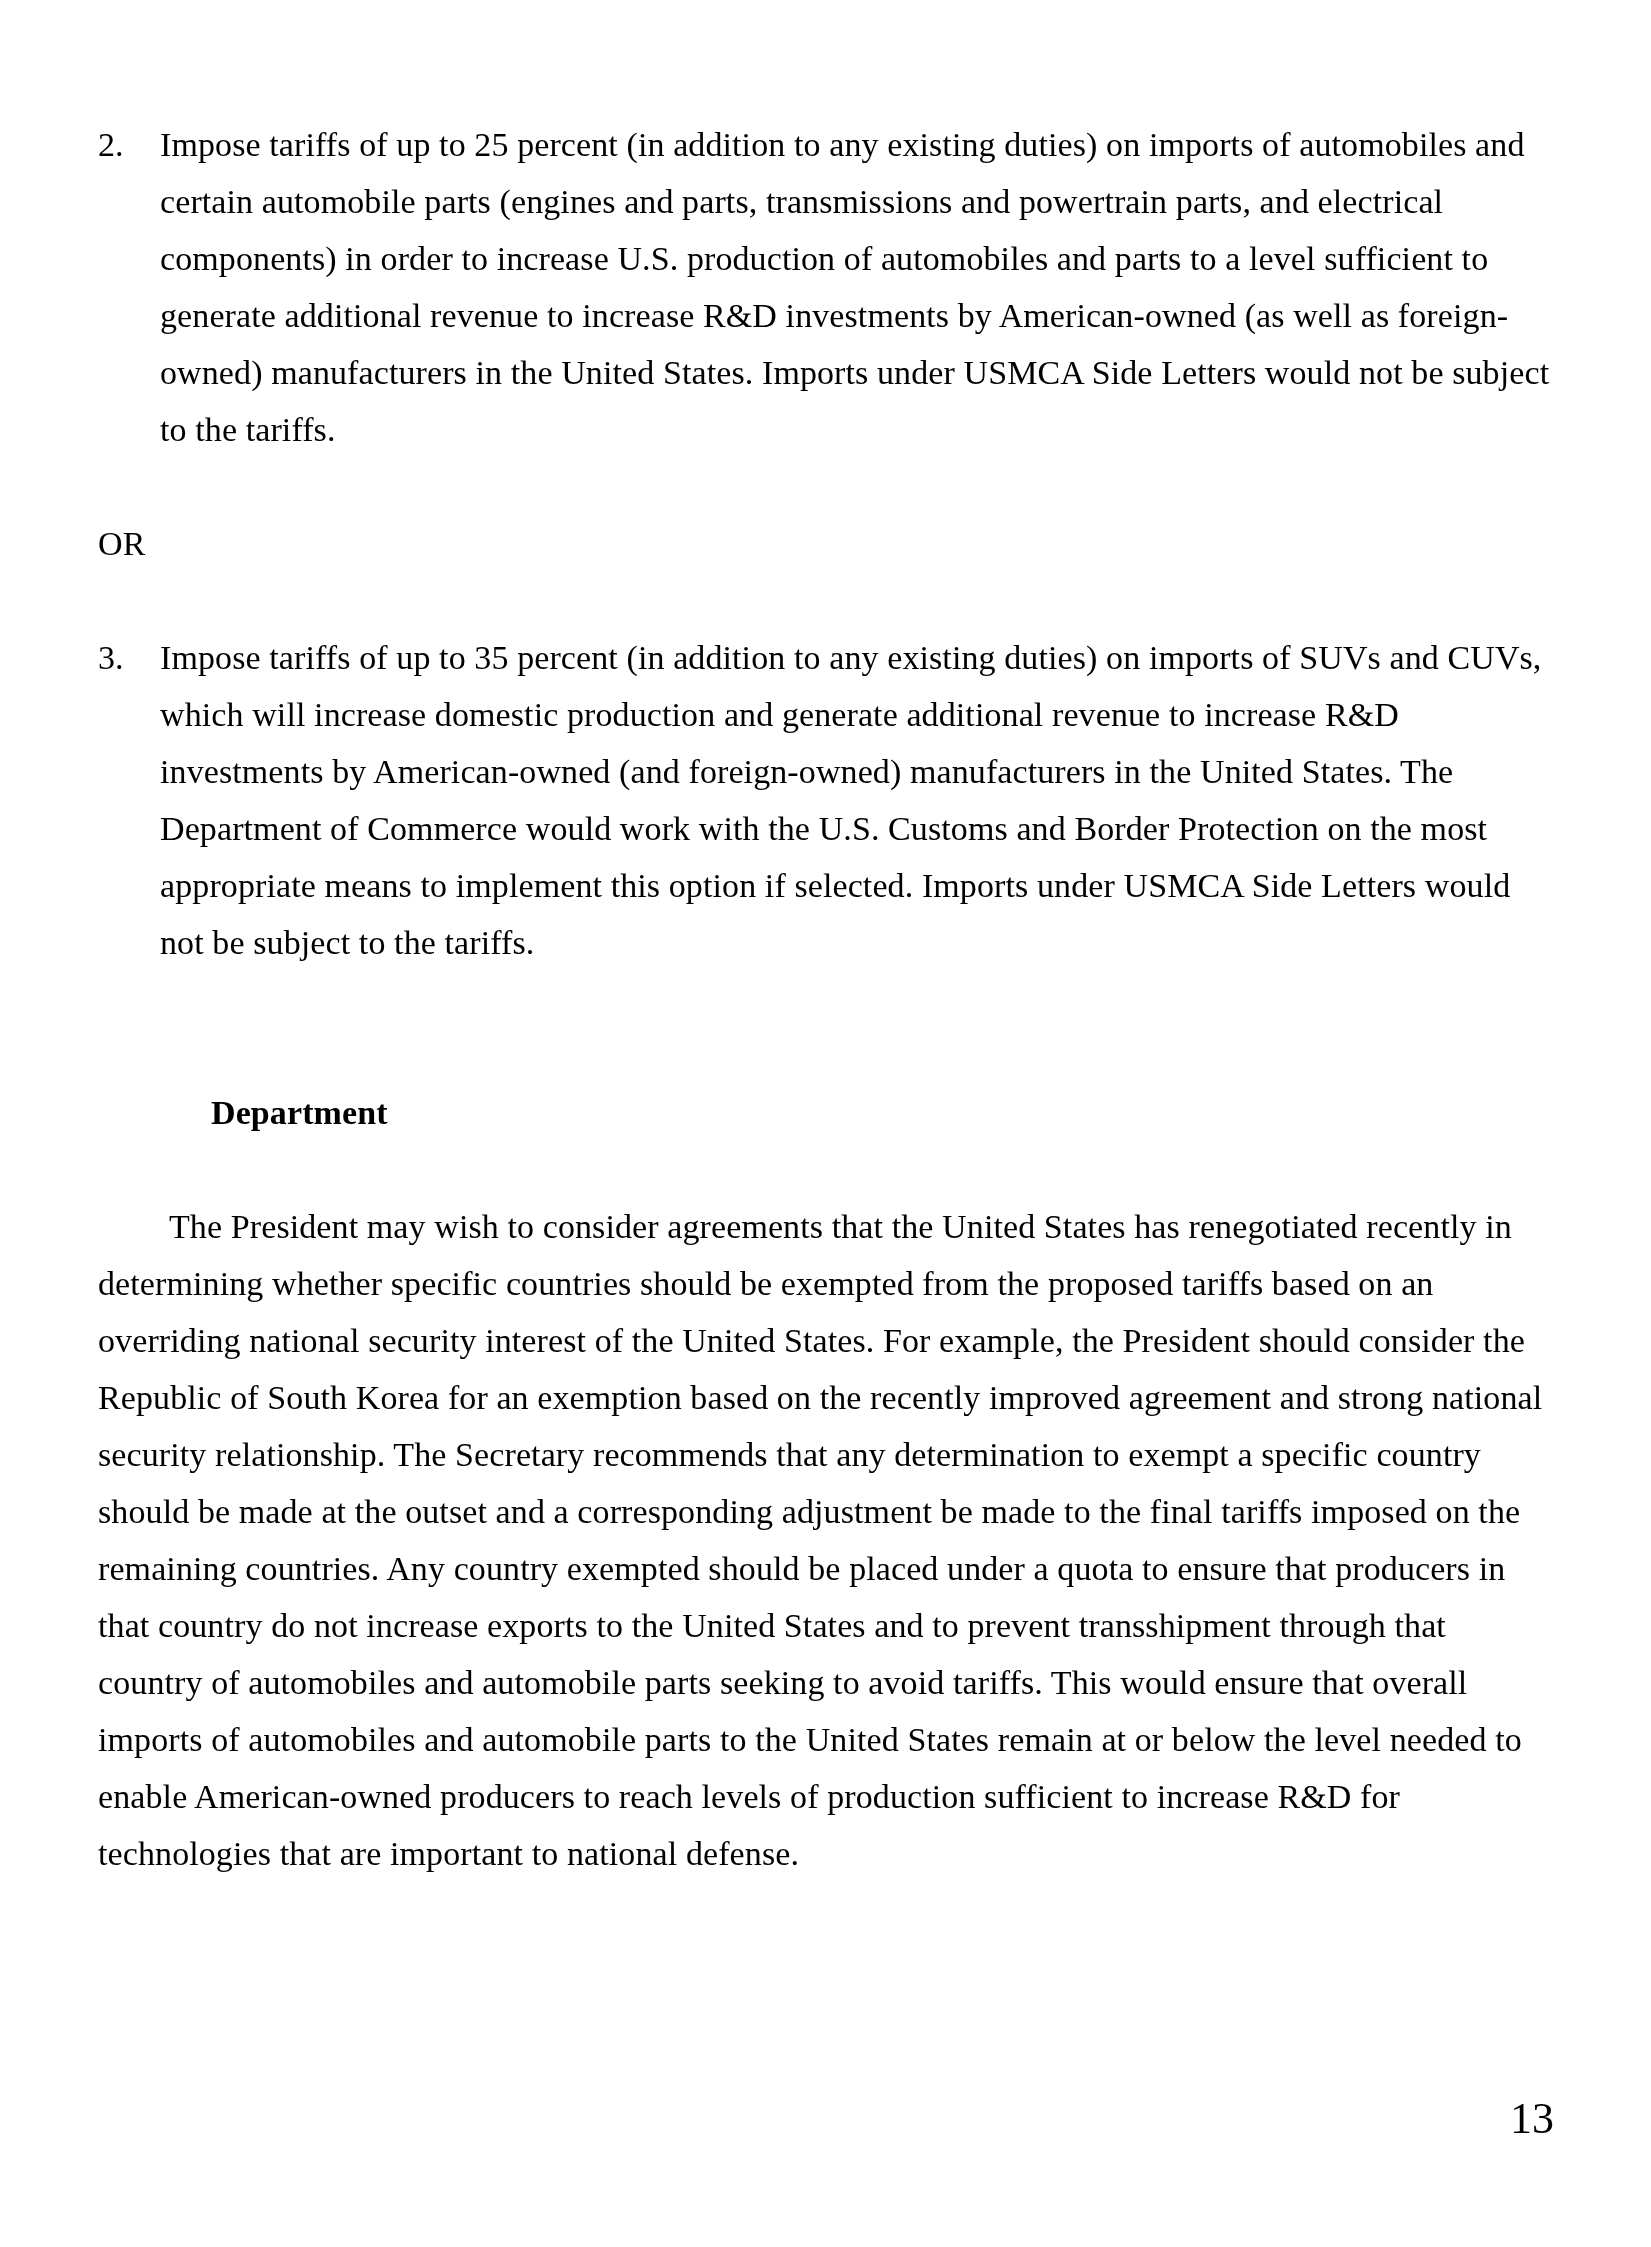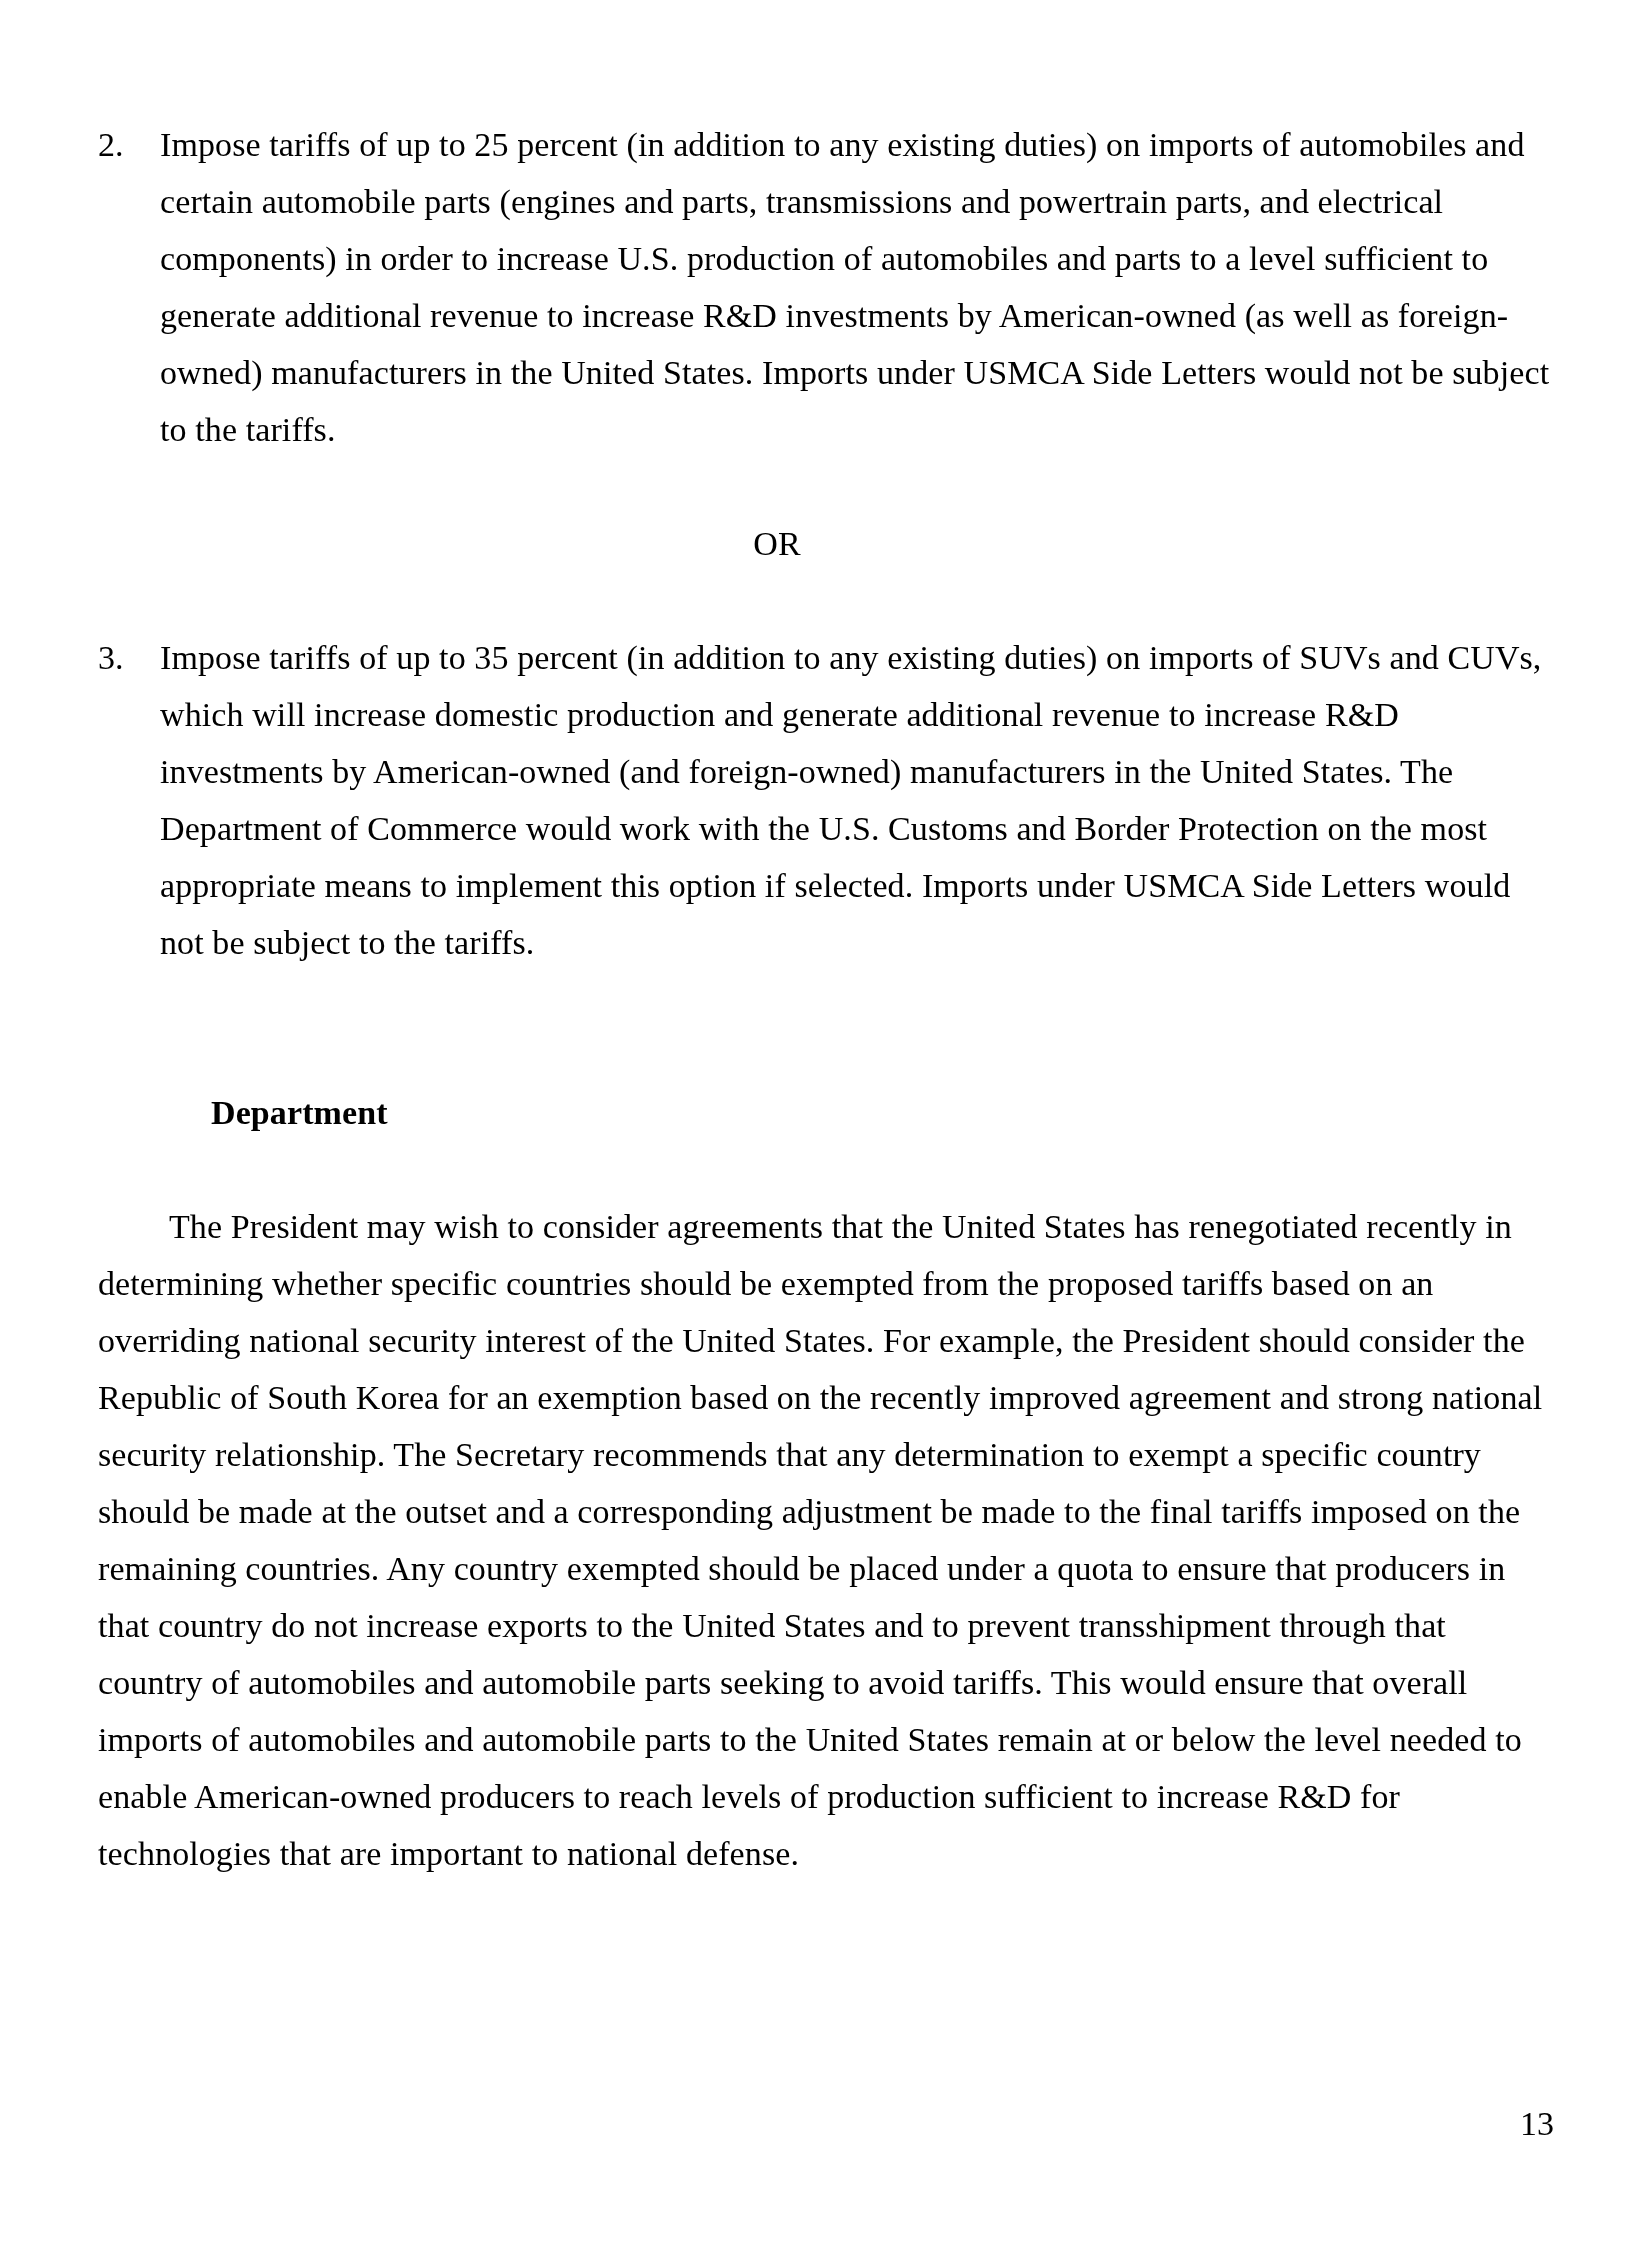--- a/index.html
+++ b/index.html
@@ -48,21 +48,21 @@
     left: 0;
     top: 0;
     width: 43px;
     text-align: left;
   }
   li.list-item .item-text {
     display: block;
   }
   
   .or-separator {
-    text-align: center;
+    text-align: left;
     margin-top: 57px;
     margin-bottom: 57px;
     padding-right: 98px;
   }
   
   .section-heading {
     font-weight: bold;
     margin-top: 113px;
     padding-left: 113px;
   }
@@ -72,21 +72,21 @@
     text-indent: 71px;
     text-align: left;
   }
   
   .page-number {
     position: absolute;
     left: 0;
     right: 98px;
     bottom: 107px;
     text-align: right;
-    font-size: 34px;
+    font-size: 44px;
     line-height: 1;
   }
 </style>
 </head>
 <body>
 
 <div class="page">
 
   <div class="content">
 

